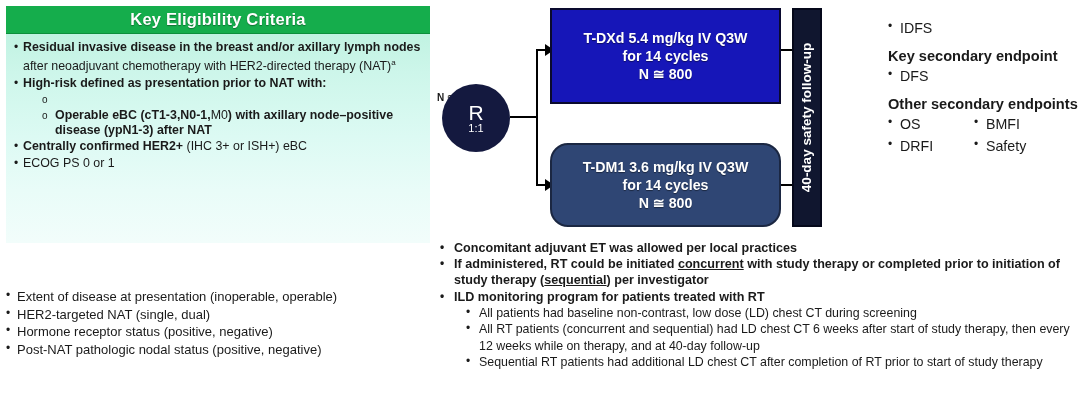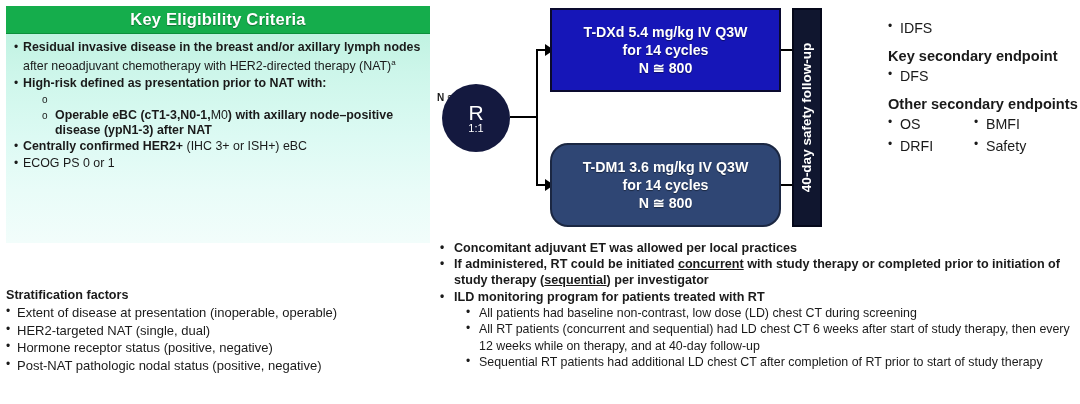--- a/index.html
+++ b/index.html
@@ -52,21 +52,21 @@
   }
   .r-circle .r1{font-size:21px;}
   .r-circle .r2{font-size:11px;}
 
   .arm{
     position:absolute;left:118px;width:231px;box-sizing:border-box;
     color:#fff;text-align:center;font-weight:bold;font-size:14.2px;line-height:18px;
     display:flex;flex-direction:column;align-items:center;justify-content:center;
     border:2px solid #0a0a2e;text-shadow:0 1px 1px rgba(0,0,0,.45);
   }
-  .arm-top{top:8px;height:84px;background:#1616b8;}
+  .arm-top{top:8px;height:96px;background:#1616b8;}
   .arm-bot{top:143px;height:84px;background:#2f4674;border-color:#1b2742;border-radius:18px;}
 
   .followup{
     position:absolute;left:360px;top:8px;width:30px;height:219px;
     background:#10162f;border:2px solid #05081a;box-sizing:border-box;
     display:flex;align-items:center;justify-content:center;
   }
   .followup span{
     transform:rotate(-90deg);white-space:nowrap;color:#fff;
     font-weight:bold;font-size:13.5px;
@@ -120,21 +120,20 @@
           <span class="tx"><span class="b">Centrally confirmed HER2+</span> (IHC 3+ or ISH+) eBC</span>
         </div>
         <div class="li">
           <span class="mk">•</span>
           <span class="tx">ECOG PS 0 or 1</span>
         </div>
       </div>
   </div>
 
   <div class="strat">
-    <h4>Stratification factors</h4>
     <div id="stratList">
         <div class="li">
           <span class="mk">•</span>
           <span class="tx">Extent of disease at presentation (inoperable, operable)</span>
         </div>
         <div class="li">
           <span class="mk">•</span>
           <span class="tx">HER2-targeted NAT (single, dual)</span>
         </div>
         <div class="li">

